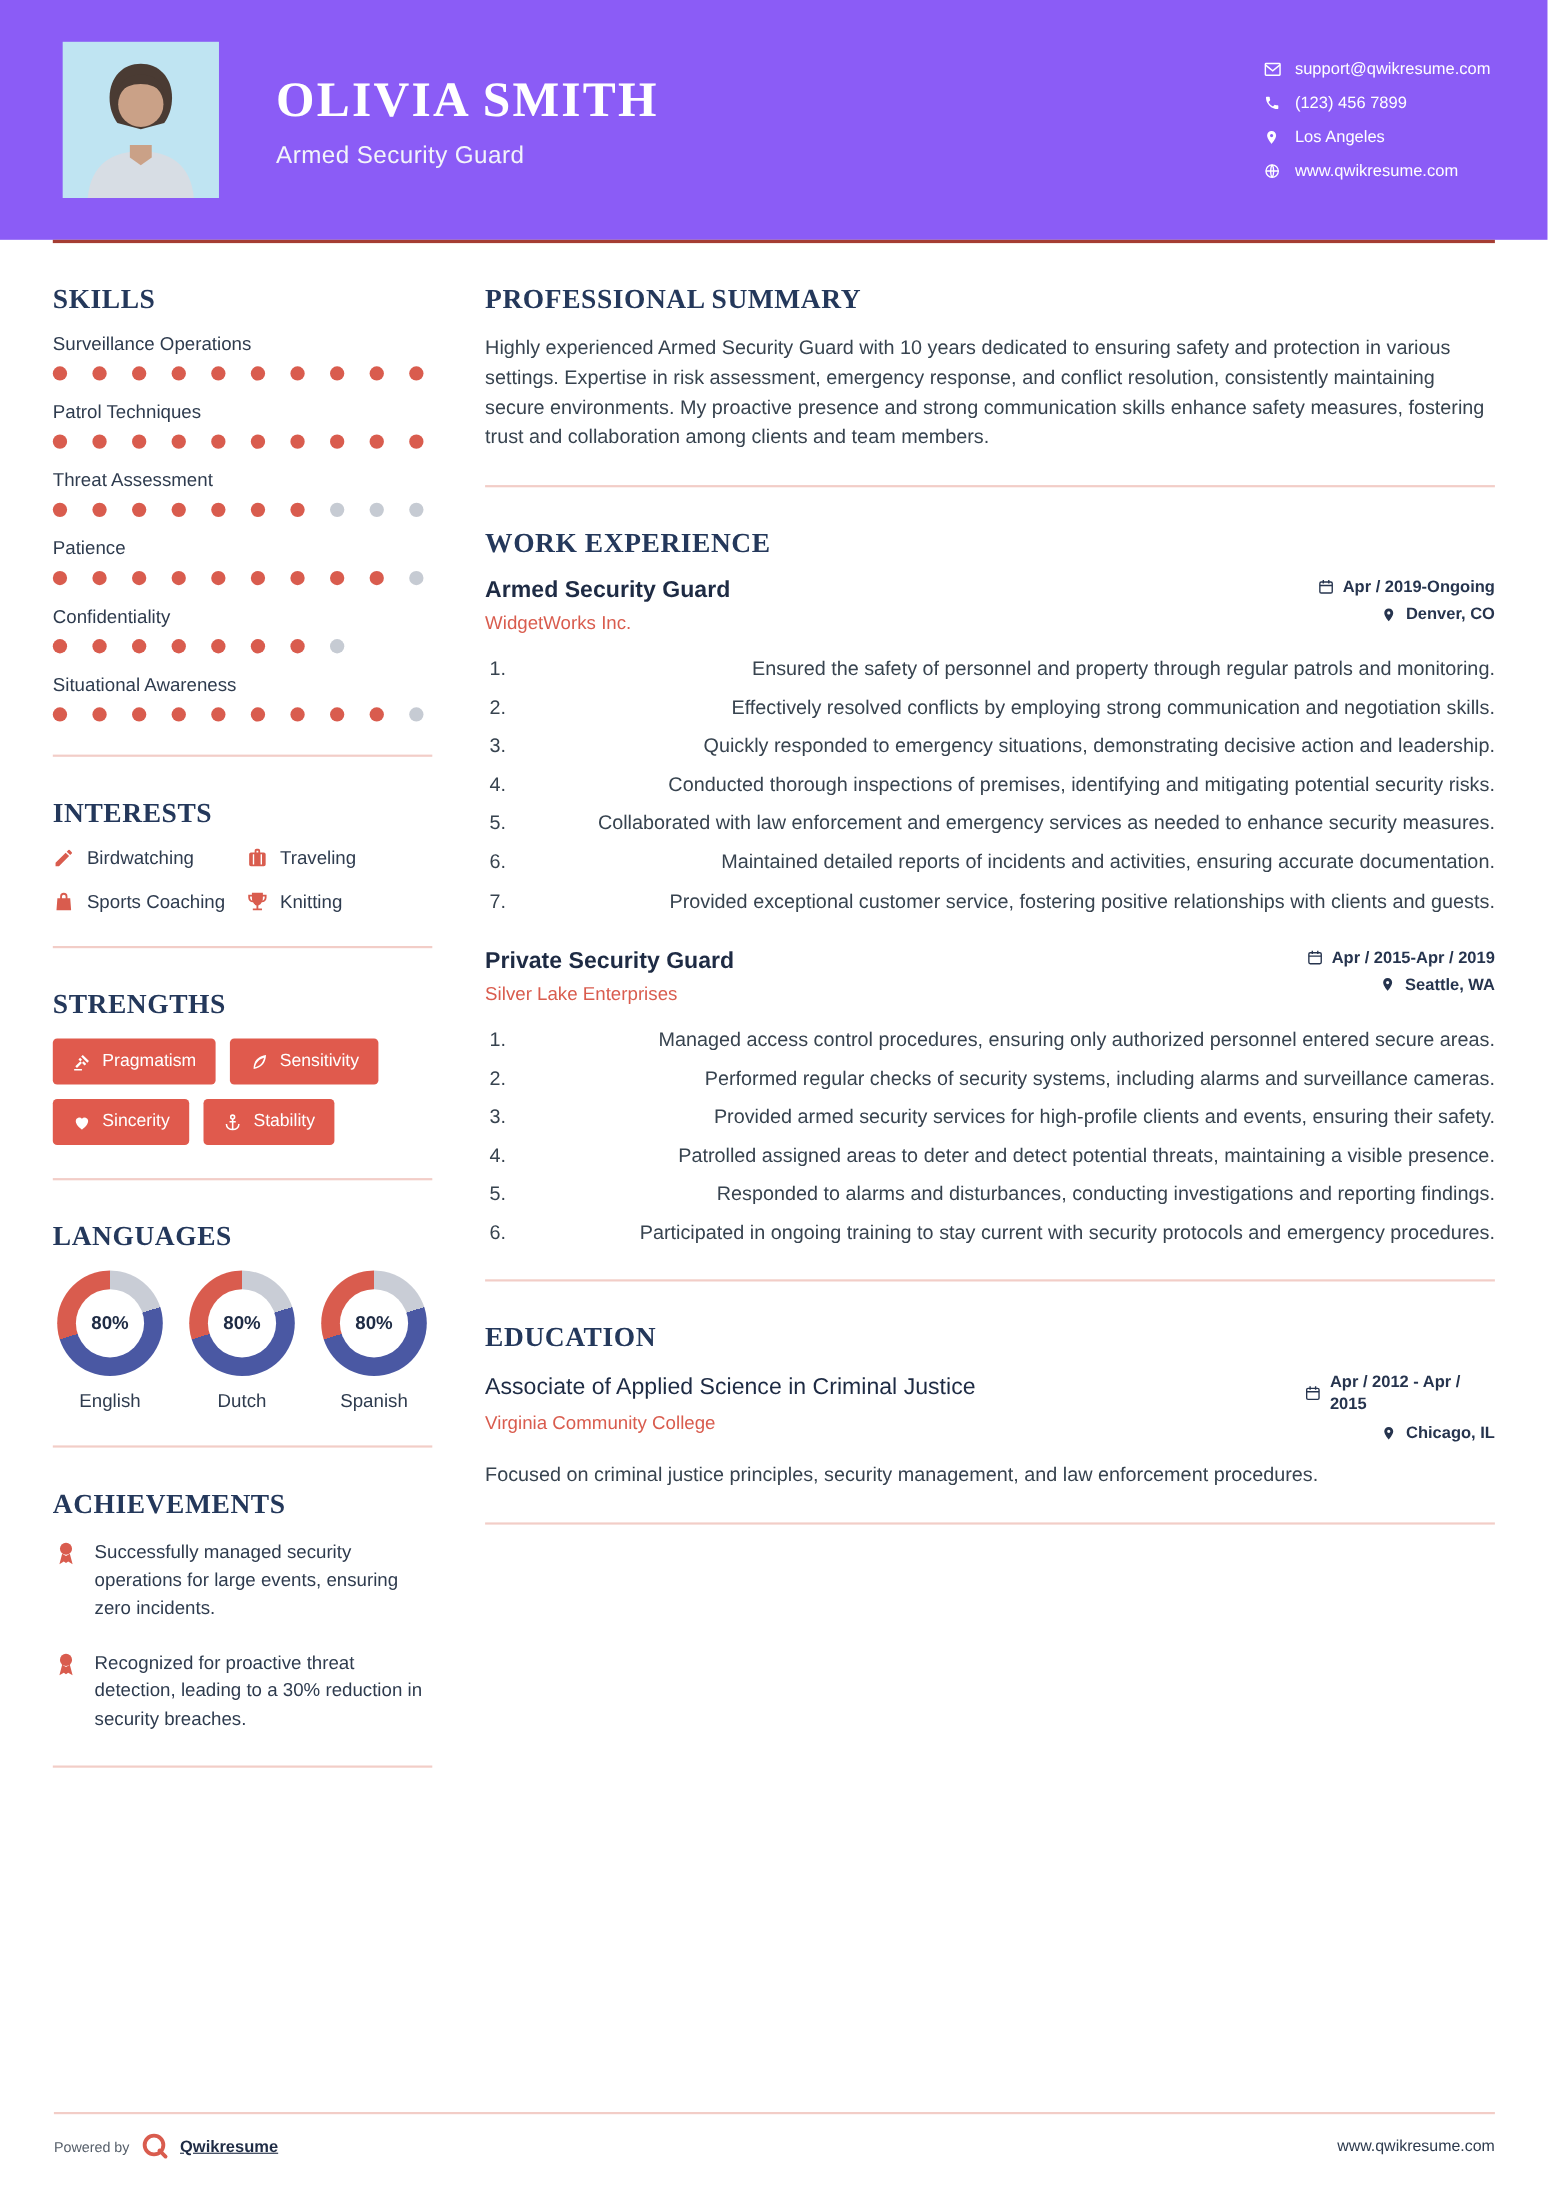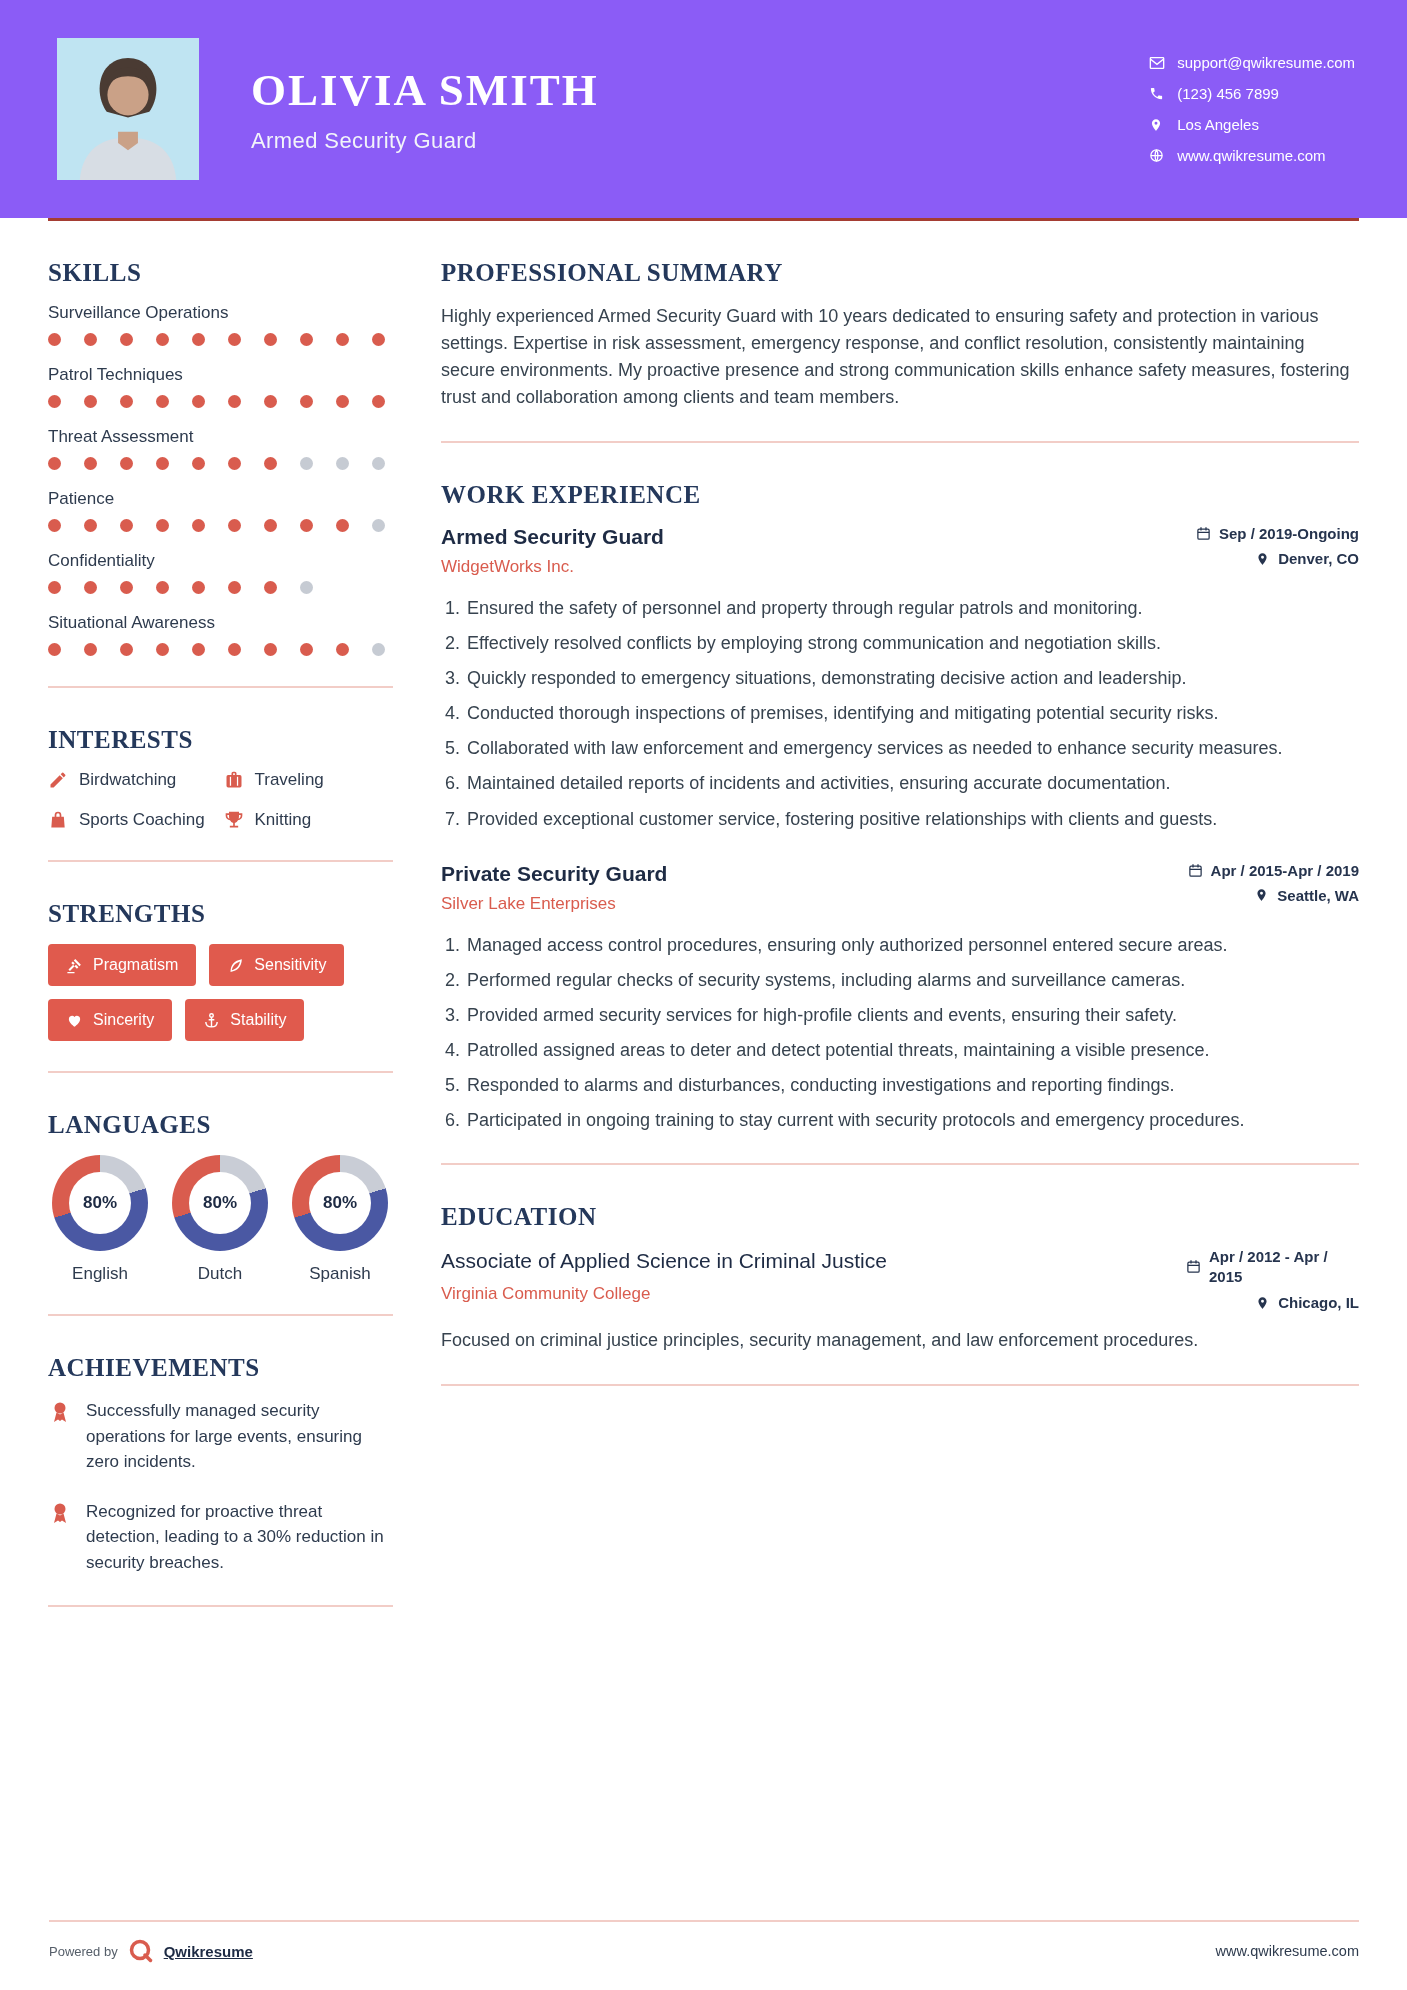--- a/index.html
+++ b/index.html
@@ -85,21 +85,21 @@
   .company { color:#d95c4e; font-size:17px; margin-top:8px; }
   .meta { text-align:right; flex:0 0 auto; max-width:240px; }
   .meta-row {
     display:flex; justify-content:flex-end; align-items:center; gap:8px;
     font-size:15px; font-weight:bold; color:#26344e;
   }
   .meta-row + .meta-row { margin-top:8px; }
   .meta-row svg { flex:0 0 15px; }
   .edu-dates { max-width:150px; line-height:1.3; text-align:left; }
 
-  ol.bullets { margin:18px 0 30px 0; padding-left:24px; }
+  ol.bullets { margin:18px 0 30px 0; padding-left:24px;text-align:right; }
   ol.bullets li { font-size:18px; line-height:1.45; color:#37434f; margin-bottom:9px; padding-left:2px; }
 
   .degree { font-size:21px; font-weight:normal; color:#1e2b44; line-height:1.35; max-width:560px; }
 
   
   .footer {
     position:absolute; left:1px; right:0; bottom:0; padding:16px 48px 26px 48px;
   }
   .footer-rule { border:none; border-top:2px solid #f2cdc7; margin:0 0 16px 0; }
   .footer-bar { display:flex; justify-content:space-between; align-items:center; }
@@ -379,21 +379,21 @@
         <div>
           <div class="job-title">Armed Security Guard</div>
           <div class="company">WidgetWorks Inc.</div>
         </div>
         <div class="meta">
           <div class="meta-row">
             <svg width="15" height="15" viewBox="0 0 24 24" fill="none" stroke="#26344e" stroke-width="2">
                 <rect x="3" y="5" width="18" height="16" rx="2"></rect>
                 <path d="M8 2v5M16 2v5M3 10h18"></path>
               </svg>
-            <span>Sep / 2019-Ongoing</span>
+            <span>Apr / 2019-Ongoing</span>
           </div>
           <div class="meta-row">
             <svg width="12" height="14" viewBox="0 0 24 24" fill="#26344e">
                 <path d="M12 2C8.1 2 5 5.1 5 9c0 5.2 7 13 7 13s7-7.8 7-13c0-3.9-3.1-7-7-7zm0 9.5A2.5 2.5 0 1 1 12 6.5a2.5 2.5 0 0 1 0 5z"></path>
               </svg>
             <span>Denver, CO</span>
           </div>
         </div>
       </div>
       <ol class="bullets">

